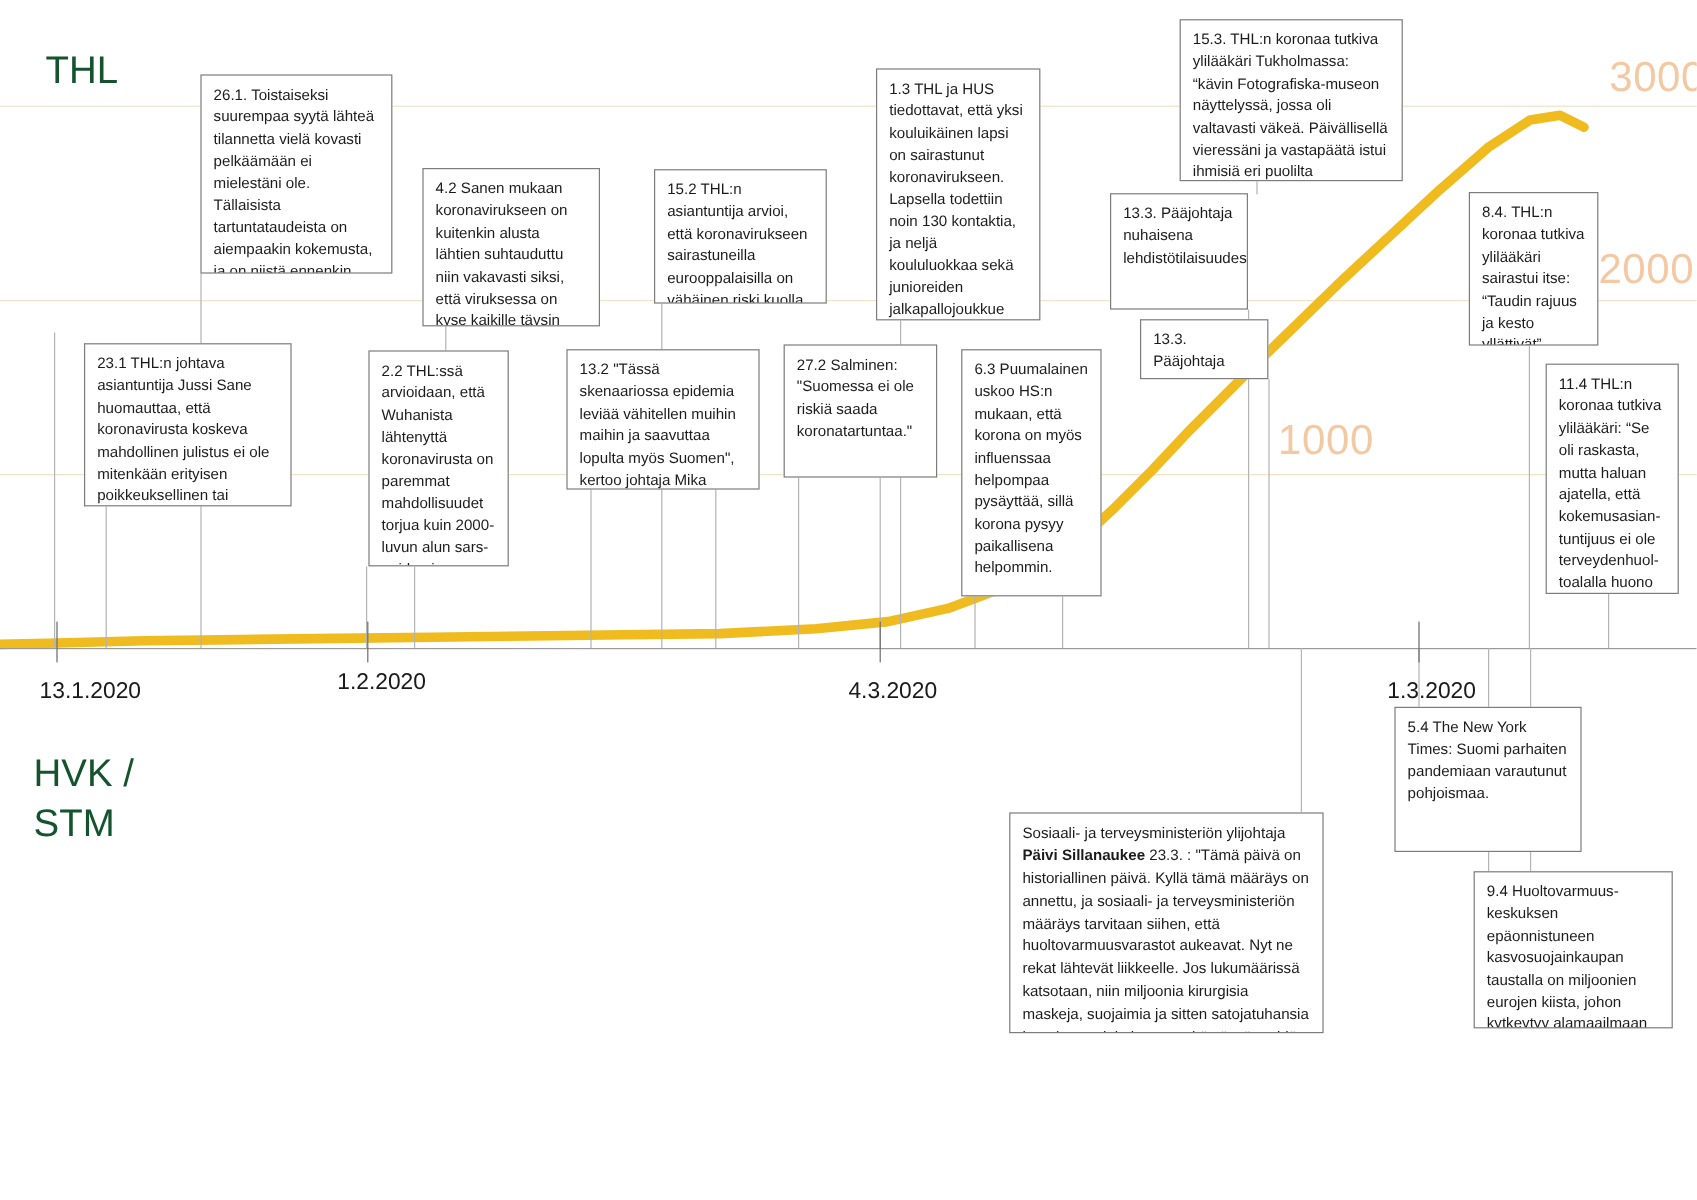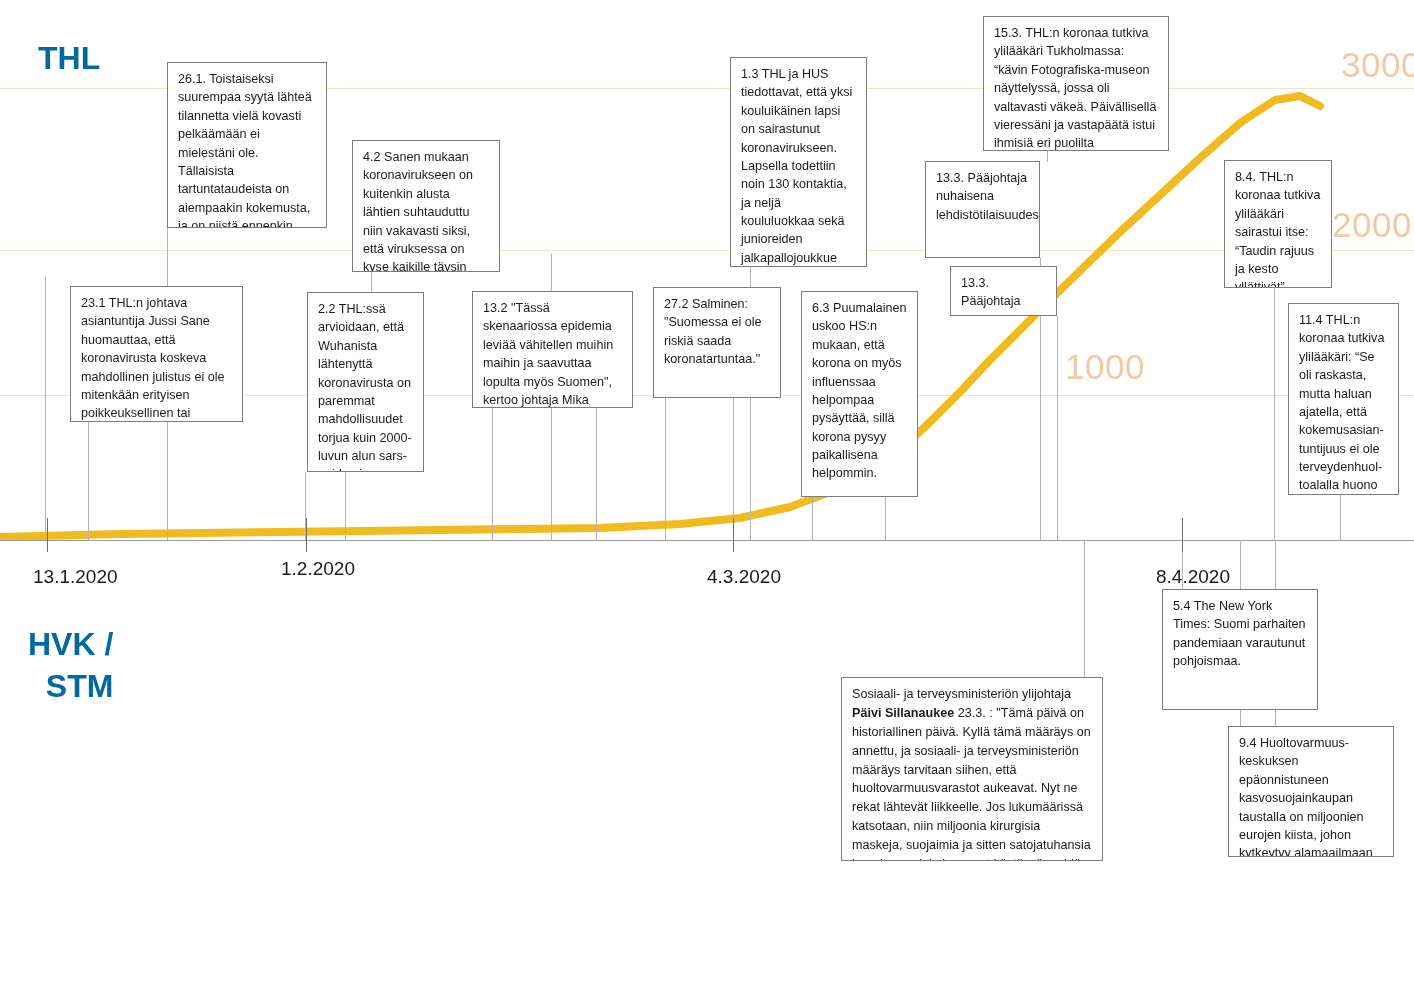--- a/index.html
+++ b/index.html
@@ -51,24 +51,23 @@
   }
   .connector{
     position:absolute;
     width:1px;
     background:#b4b4b4;
   }
   
   .grouptitle{
     position:absolute;
     font-size:32px;
-    color:#0369a1;
+    color:#14532d;
     line-height:1.3;
     white-space:pre-line;
-    font-weight:bold;
   }
   
   .box{
     position:absolute;
     box-sizing:border-box;
     border:1.6px solid #7c7c7c;
     background:#ffffff;
     color:#1b1b1b;
     font-size:12.6px;
     line-height:1.46;
@@ -129,31 +128,32 @@
     <div class="connector" style="left:1275px;top:540px;height:186px"></div>
 
     <div class="tick" style="left:47px;top:518px;height:34px"></div>
     <div class="tick" style="left:306px;top:518px;height:34px"></div>
     <div class="tick" style="left:733px;top:518px;height:34px"></div>
     <div class="tick" style="left:1182px;top:518px;height:34px"></div>
 
     <div class="datelabel" style="left:33px;top:566px">13.1.2020</div>
     <div class="datelabel" style="left:281px;top:558px">1.2.2020</div>
     <div class="datelabel" style="left:707px;top:566px">4.3.2020</div>
-    <div class="datelabel" style="left:1156px;top:566px">8.4.2020</div>
+    <div class="datelabel" style="left:1156px;top:566px">1.3.2020</div>
   </div>
 
   <div class="grouptitle" style="left:38px;top:38px;">THL</div>
-  <div class="grouptitle" style="left:28px;top:624px;text-align:right;">HVK /
+  <div class="grouptitle" style="left:28px;top:624px;">HVK /
 STM</div>
 
   <div class="box" style="left:167px;top:62px;width:160px;height:166px">26.1. Toistaiseksi suurempaa syytä lähteä tilannetta vielä kovasti pelkäämään ei mielestäni ole. Tällaisista tartuntataudeista on aiempaakin kokemusta, ja on niistä ennenkin varsin hyvin selvitty.</div>
   <div class="box" style="left:70px;top:286px;width:173px;height:136px">23.1 THL:n johtava asiantuntija Jussi Sane huomauttaa, että koronavirusta koskeva mahdollinen julistus ei ole mitenkään erityisen poikkeuksellinen tai dramaattinen.</div>
   <div class="box" style="left:352px;top:140px;width:148px;height:132px">4.2 Sanen mukaan koronavirukseen on kuitenkin alusta lähtien suhtauduttu niin vakavasti siksi, että viruksessa on kyse kaikille täysin uudesta asiasta.</div>
   <div class="box" style="left:307px;top:292px;width:117px;height:180px">2.2 THL:ssä arvioidaan, että Wuhanista lähtenyttä koronavirusta on paremmat mahdollisuudet torjua kuin 2000-luvun alun sars-epidemiaa.</div>
+  <div class="box" style="left:545px;top:141px;width:144px;height:112px">15.2 THL:n asiantuntija arvioi, että koronavirukseen sairastuneilla eurooppalaisilla on vähäinen riski kuolla</div>
   <div class="box" style="left:472px;top:291px;width:161px;height:117px">13.2 "Tässä skenaariossa epidemia leviää vähitellen muihin maihin ja saavuttaa lopulta myös Suomen", kertoo johtaja Mika Salminen.</div>
   <div class="box" style="left:730px;top:57px;width:137px;height:210px">1.3 THL ja HUS tiedottavat, että yksi kouluikäinen lapsi on sairastunut koronavirukseen. Lapsella todettiin noin 130 kontaktia, ja neljä koululuokkaa sekä junioreiden jalkapallojoukkue asetettiin karanteeniin.</div>
   <div class="box" style="left:653px;top:287px;width:128px;height:111px">27.2 Salminen: "Suomessa ei ole riskiä saada koronatartuntaa."</div>
   <div class="box" style="left:801px;top:291px;width:117px;height:206px">6.3 Puumalainen uskoo HS:n mukaan, että korona on myös influenssaa helpompaa pysäyttää, sillä korona pysyy paikallisena helpommin.</div>
   <div class="box" style="left:983px;top:16px;width:186px;height:135px">15.3. THL:n koronaa tutkiva ylilääkäri Tukholmassa: “kävin Fotografiska-museon näyttelyssä, jossa oli valtavasti väkeä. Päivällisellä vieressäni ja vastapäätä istui ihmisiä eri puolilta Eurooppaa, Nohynek kertoo Iltalehdelle."</div>
   <div class="box" style="left:925px;top:161px;width:115px;height:97px">13.3. Pääjohtaja nuhaisena lehdistötilaisuudessa</div>
   <div class="box" style="left:950px;top:266px;width:107px;height:50px">13.3. Pääjohtaja korona-testiin</div>
   <div class="box" style="left:1224px;top:160px;width:108px;height:128px">8.4. THL:n koronaa tutkiva ylilääkäri sairastui itse: “Taudin rajuus ja kesto yllättivät”</div>
   <div class="box" style="left:1288px;top:303px;width:111px;height:192px">11.4 THL:n koronaa tutkiva ylilääkäri: “Se oli raskasta, mutta haluan ajatella, että kokemusasian-tuntijuus ei ole terveydenhuol-toalalla huono asia</div>
 

